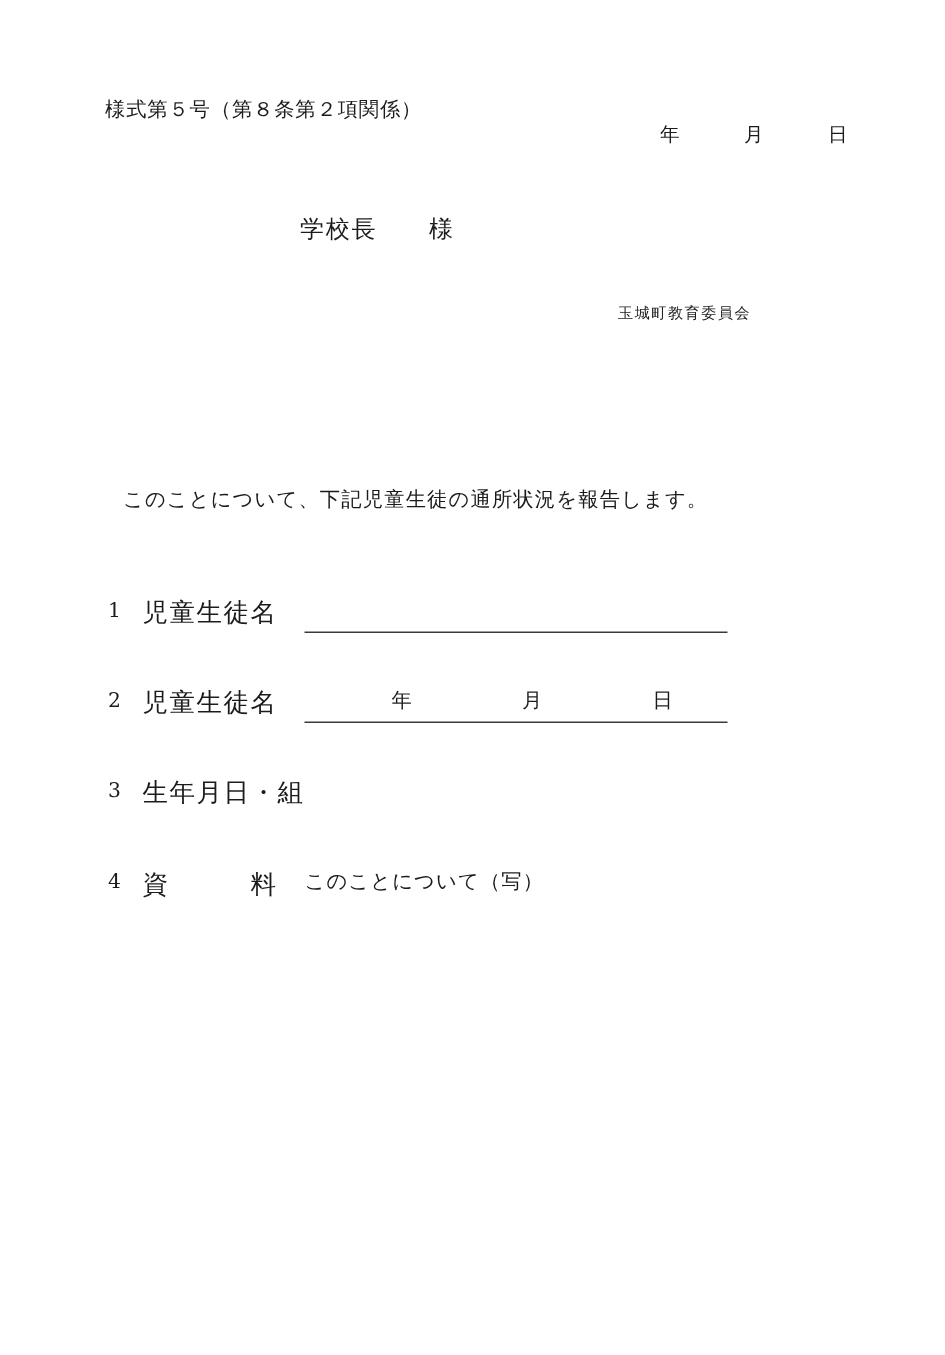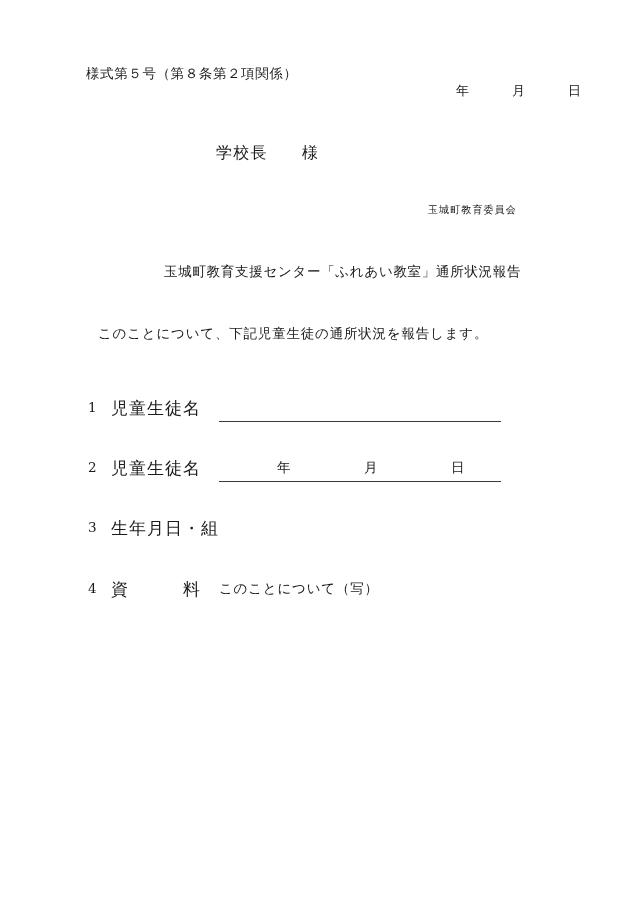--- a/index.html
+++ b/index.html
@@ -15,21 +15,20 @@
     overflow: hidden;
     font-family: "DejaVu Serif", "Liberation Serif", serif;
     color: #1b1b1b;
     -webkit-font-smoothing: antialiased;
   }
 
   .page {
     position: absolute;
     inset: 0;
     background: #ffffff;
-    margin-left: 16px;
   }
 
   
   .line {
     position: absolute;
     white-space: pre;
     font-size: 13px;
     line-height: 1.1;
     letter-spacing: 0.6px;
     color: #1b1b1b;
@@ -147,21 +146,20 @@
 <div class="page">
 
   <div class="line form-no">様式第５号（第８条第２項関係）</div>
 
   <div class="line date-line">年　　　月　　　日</div>
 
   <div class="line addressee">学校長　　様</div>
 
   <div class="line issuer">玉城町教育委員会</div>
 
-  <div class="line doc-title">玉城町教育支援センター「ふれあい教室」通所状況報告</div>
 
   <div class="line body-text">このことについて、下記児童生徒の通所状況を報告します。</div>
 
   <div class="item item-1">
     <span class="item-num">1</span>
     <span class="item-label">児童生徒名</span>
     <span class="field">
       <span class="field-marks"></span>
     </span>
   </div>

